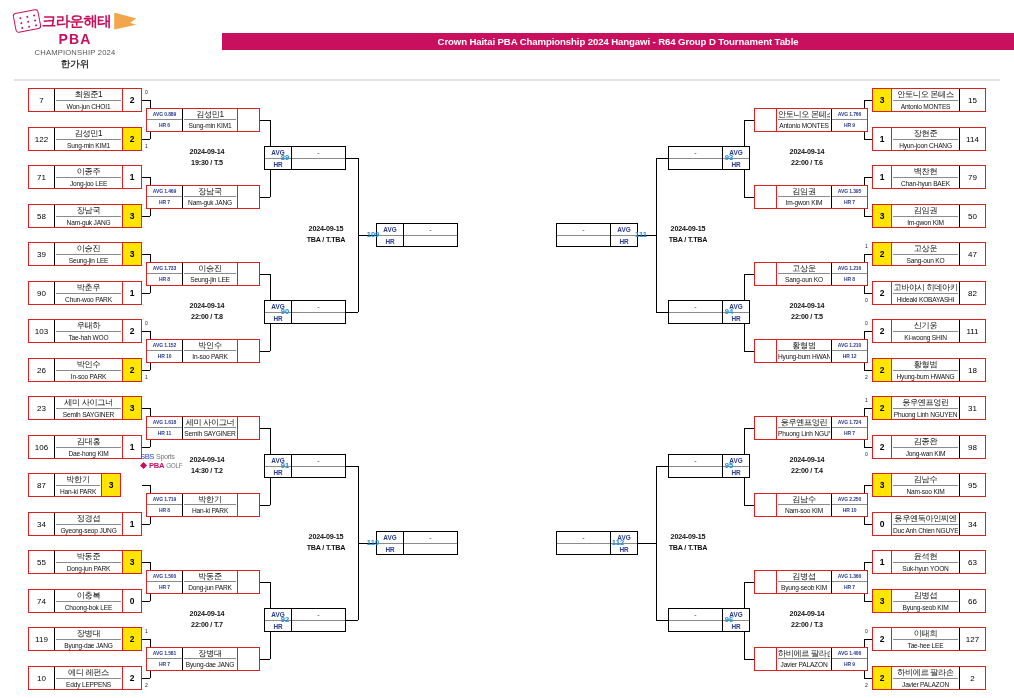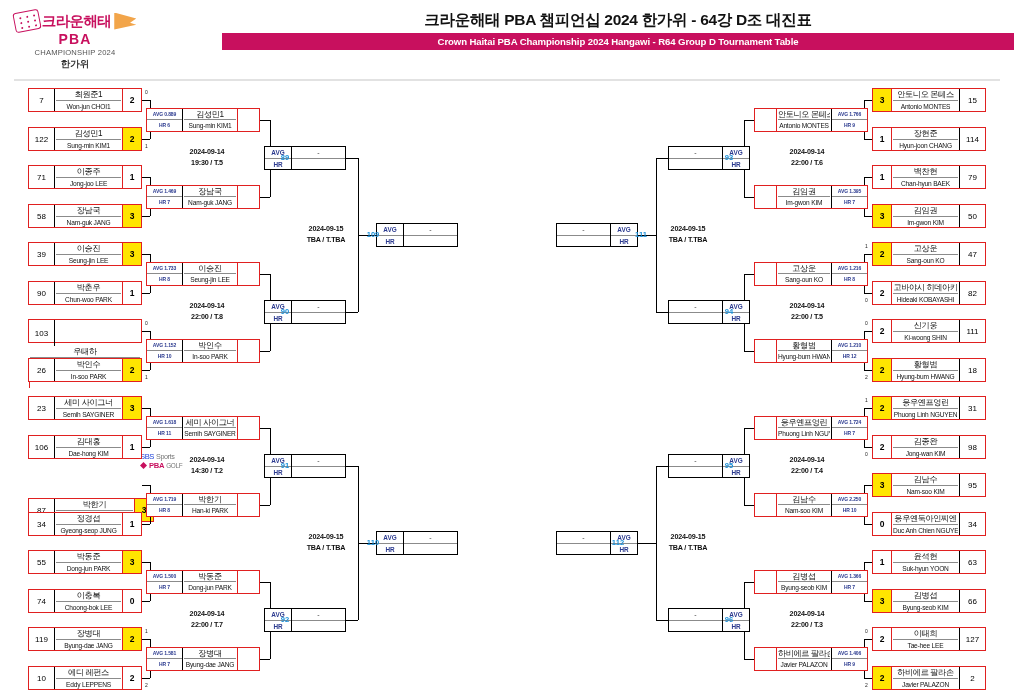--- a/index.html
+++ b/index.html
@@ -171,21 +171,20 @@
             <i style="left:19px;top:14px"></i>
         </span>
         <span id="logo-brand">크라운해태</span>
         <span id="logo-swish"></span>
       </div>
       <div id="logo-pba">PBA</div>
       <div id="logo-champ">CHAMPIONSHIP 2024</div>
       <div id="logo-han">한가위</div>
     </div>
 
-    <div id="title-ko">크라운해태 PBA 챔피언십 2024 한가위 - 64강 D조 대진표</div>
     <div id="title-bar">Crown Haitai PBA Championship 2024 Hangawi - R64 Group D Tournament Table</div>
 
     <div id="meta-row">
     </div>
 
     <div id="header-rule"></div>
   </div>
 
   <div id="bcast">
     <div class="bc-row">
@@ -243,21 +242,21 @@
         <div class="score win" style="border-left-color: rgb(224, 32, 32);">3</div>
       </div>
       <div class="node redline" style="left:28px;top:281px;width:114px;height:24px;">
         <div class="seed" style="">90</div>
         <div class="namecell" style="">
           <div class="nm-ko" style="">박춘우</div>
           <div class="nm-en" style="">Chun-woo PARK</div>
         </div>
         <div class="score" style="border-left-color: rgb(224, 32, 32);">1</div>
       </div>
-      <div class="node redline" style="left:28px;top:319px;width:114px;height:24px;flex-direction:column;">
+      <div class="node redline" style="left:28px;top:319px;width:114px;height:24px;">
         <div class="seed" style="">103</div>
         <div class="namecell" style="">
           <div class="nm-ko" style="">우태하</div>
           <div class="nm-en" style="">Tae-hah WOO</div>
         </div>
         <div class="score" style="border-left-color: rgb(224, 32, 32);">2</div>
       </div>
       <div class="sset" style="left:145px;top:320px;">0</div>
       <div class="node redline" style="left:28px;top:358px;width:114px;height:24px;">
         <div class="seed" style="">26</div>
@@ -277,21 +276,21 @@
         <div class="score win" style="border-left-color: rgb(224, 32, 32);">3</div>
       </div>
       <div class="node redline" style="left:28px;top:435px;width:114px;height:24px;">
         <div class="seed" style="">106</div>
         <div class="namecell" style="">
           <div class="nm-ko" style="">김대홍</div>
           <div class="nm-en" style="">Dae-hong KIM</div>
         </div>
         <div class="score" style="border-left-color: rgb(224, 32, 32);">1</div>
       </div>
-      <div class="node redline" style="left:28px;top:473px;width:126px;height:24px;margin-top:25px;">
+      <div class="node redline" style="left:28px;top:473px;width:93px;height:24px;">
         <div class="seed" style="">87</div>
         <div class="namecell" style="">
           <div class="nm-ko" style="">박한기</div>
           <div class="nm-en" style="">Han-ki PARK</div>
         </div>
         <div class="score win" style="border-left-color: rgb(224, 32, 32);">3</div>
       </div>
       <div class="node redline" style="left:28px;top:512px;width:114px;height:24px;">
         <div class="seed" style="">34</div>
         <div class="namecell" style="">

